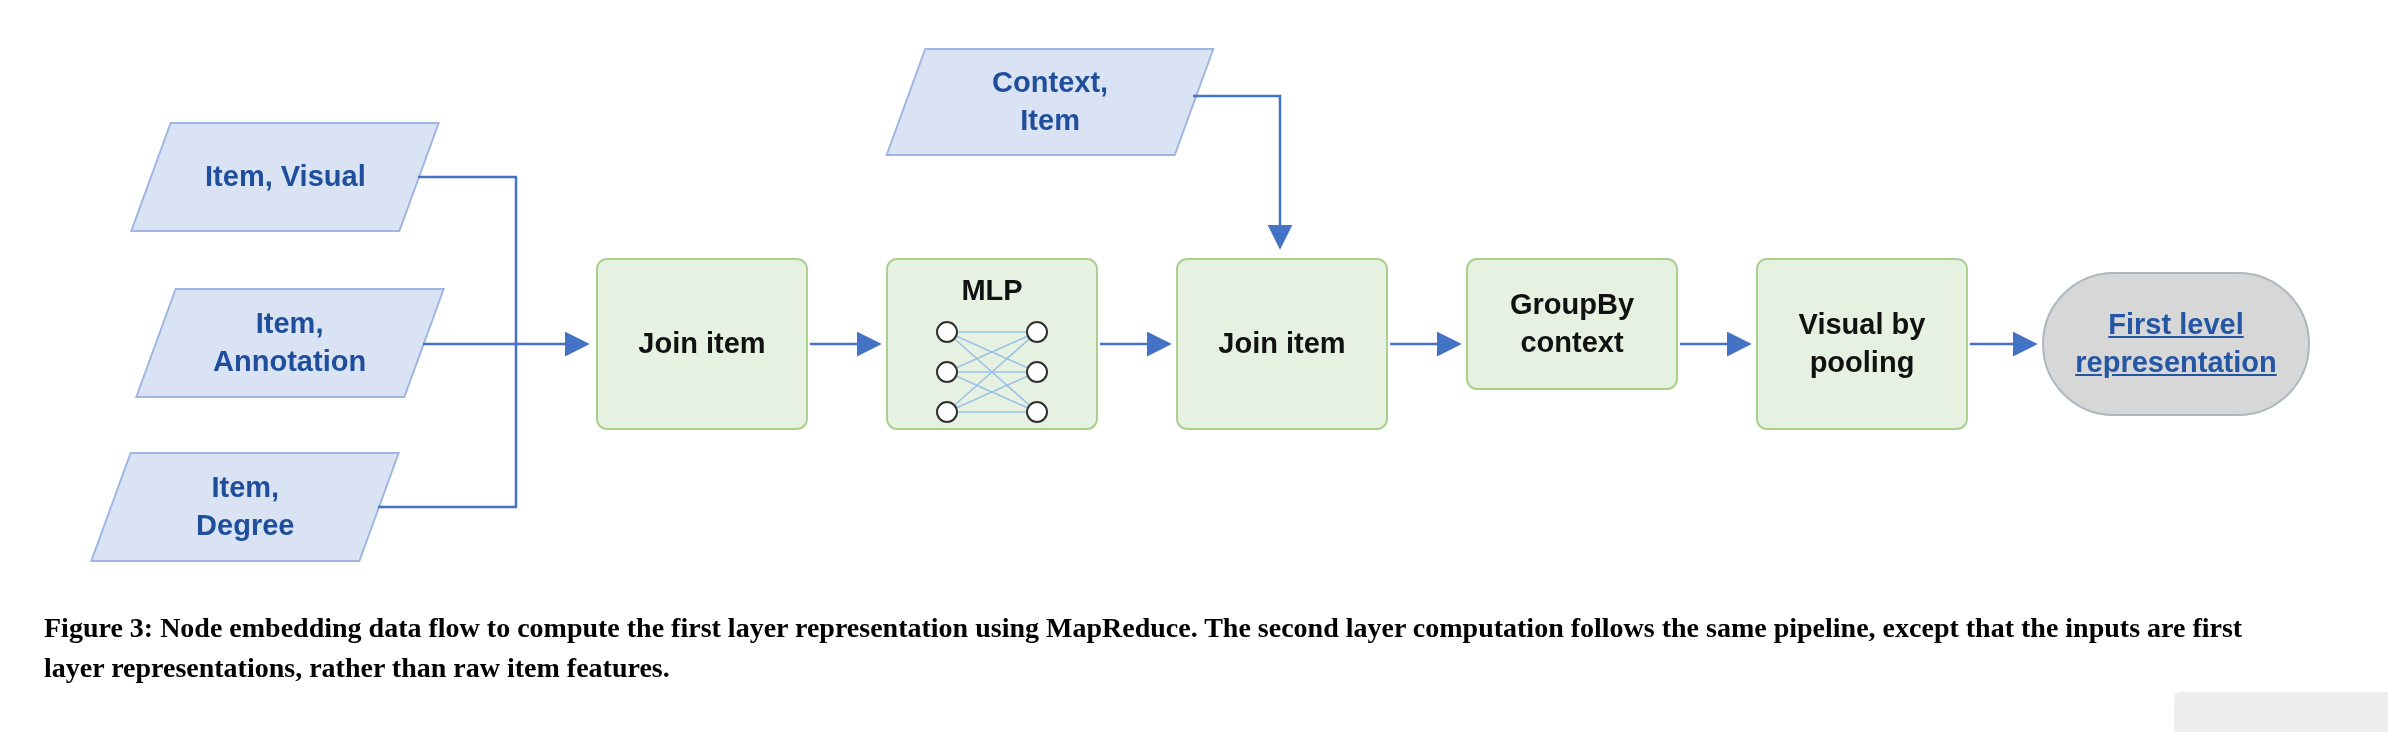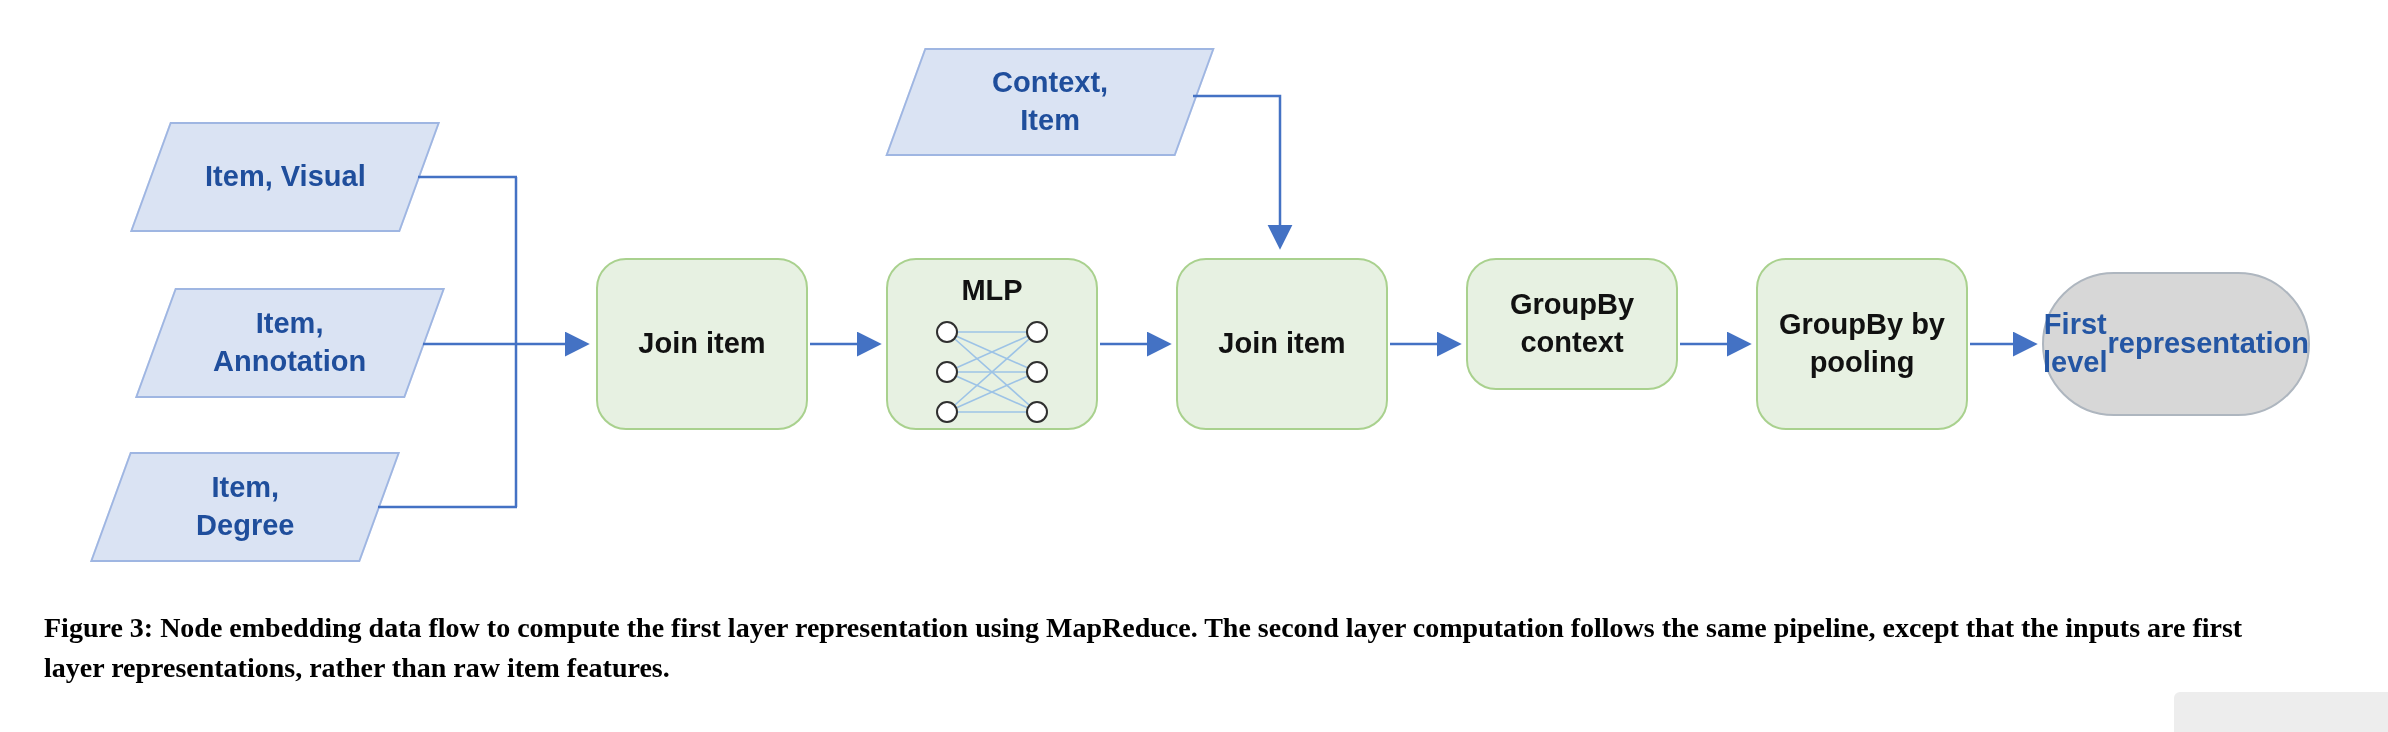--- a/index.html
+++ b/index.html
@@ -35,45 +35,46 @@
 
   
   .stage {
     position: absolute;
     display: flex;
     flex-direction: column;
     align-items: center;
     justify-content: center;
     background: var(--stage-fill, #e7f1e2);
     border: 2px solid var(--stage-border, #a9d18e);
-    border-radius: 30px;
+    border-radius: 11px;
     color: var(--stage-text, #111111);
     font-weight: bold;
     font-size: 29px;
     line-height: 1.3;
     text-align: center;
   }
   .stage.mlp { justify-content: flex-start; padding-top: 12px; }
   .stage.mlp .net { margin-top: 6px; }
 
   
   .capsule {
     position: absolute;
     display: flex;
-    flex-direction: row;
+    flex-direction: column;
     align-items: center;
     justify-content: center;
     background: var(--output-fill, #d7d7d7);
     border: 2px solid var(--output-border, #aeb6bf);
     border-radius: 74px;
     color: var(--output-text, #2456a4);
     font-weight: bold;
     font-size: 29px;
     line-height: 1.3;
     text-align: center;
+    text-decoration: underline;
   }
 
   .line { display: block; }
 
   
   .arrows { position: absolute; left: 0; top: 0; width: 2388px; height: 732px; pointer-events: none; }
   .arrows line, .arrows path.conn { stroke: var(--arrow, #4472c4); stroke-width: 2.5; fill: none; }
   .arrows .head { fill: var(--arrow, #4472c4); stroke: none; }
 
   
@@ -164,21 +165,21 @@
   <div class="stage" style="left:1176px; top:258px; width:212px; height:172px;">
     <span class="line">Join item</span>
   </div>
 
   <div class="stage" style="left:1466px; top:258px; width:212px; height:132px;">
     <span class="line">GroupBy</span>
     <span class="line">context</span>
   </div>
 
   <div class="stage" style="left:1756px; top:258px; width:212px; height:172px;">
-    <span class="line">GroupBy by</span>
+    <span class="line">Visual by</span>
     <span class="line">pooling</span>
   </div>
 
   <div class="capsule" style="left:2042px; top:272px; width:268px; height:144px;">
     <span class="line">First level</span>
     <span class="line">representation</span>
   </div>
 
   <svg class="arrows" viewBox="0 0 2388 732">
     <defs>

